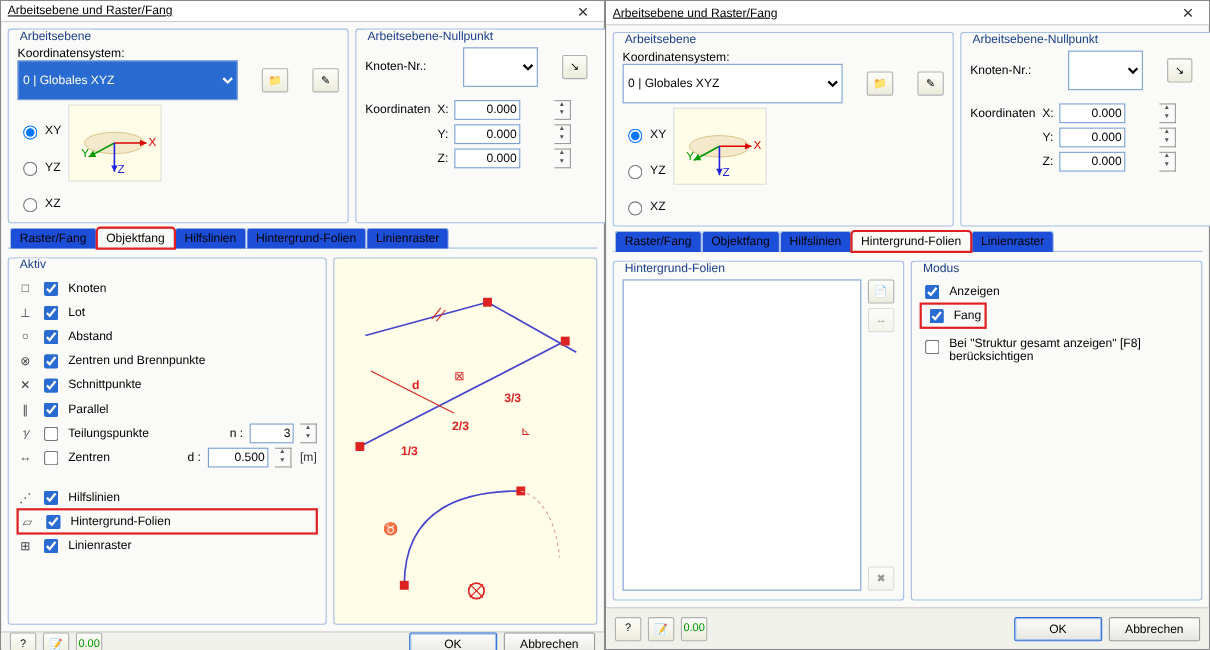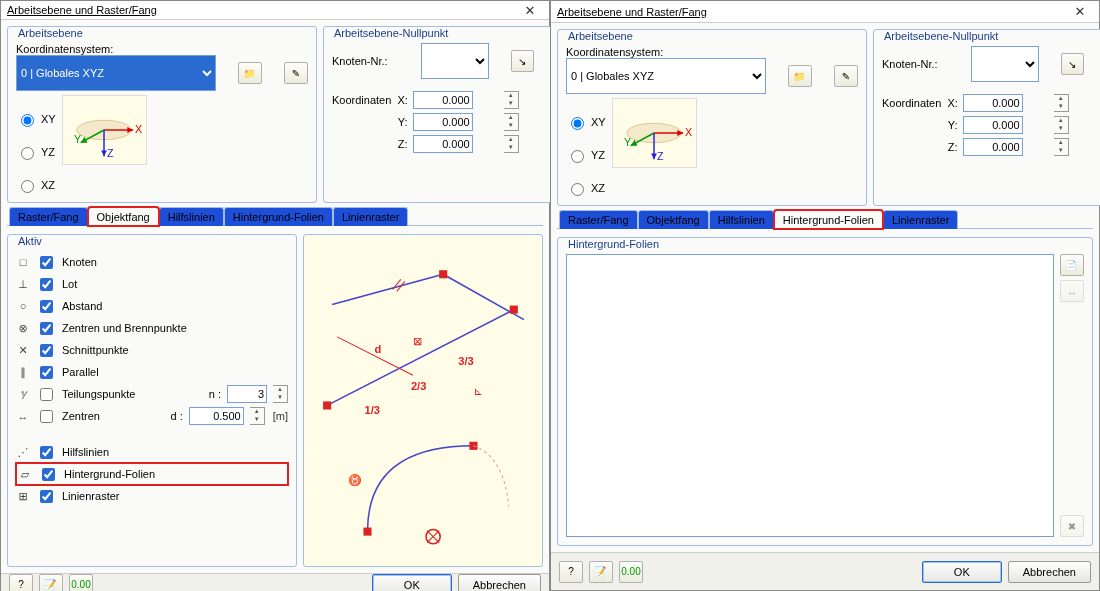--- a/index.html
+++ b/index.html
@@ -384,20 +384,36 @@
       <div class="group" style="flex:1;display:flex;gap:6px;">
         <div class="group-title">Hintergrund-Folien</div>
         <div class="hf-list"></div>
         <div class="sidebtns">
           <span class="iconbtn">📄</span>
           <span class="iconbtn" style="opacity:.4">↔</span>
           <div style="flex:1"></div>
           <span class="iconbtn" style="opacity:.4">✖</span>
         </div>
       </div>
+      <div class="group modus">
+        <div class="group-title">Modus</div>
+        <div class="chk-row">
+            <input type="checkbox" checked="" style="">
+            <span>Anzeigen</span>
+          </div>
+        <div class="chk-row red-box" style="width:fit-content;padding:0 4px">
+            <input type="checkbox" checked="" style="">
+            <span>Fang</span>
+          </div>
+        <div style="height:8px"></div>
+        <div class="chk-row" style="height:auto;align-items:flex-start">
+            <input type="checkbox" style="">
+            <span style="white-space:normal">Bei "Struktur gesamt anzeigen" [F8] berücksichtigen</span>
+          </div>
+      </div>
     </div>
   </div>
   <div class="footer">
     <span class="iconbtn">?</span>
     <span class="iconbtn">📝</span>
     <span class="iconbtn" style="color:#090">0.00</span>
     <div class="spacer"></div>
     <button class="btn primary">OK</button>
     <button class="btn">Abbrechen</button>
   </div>

